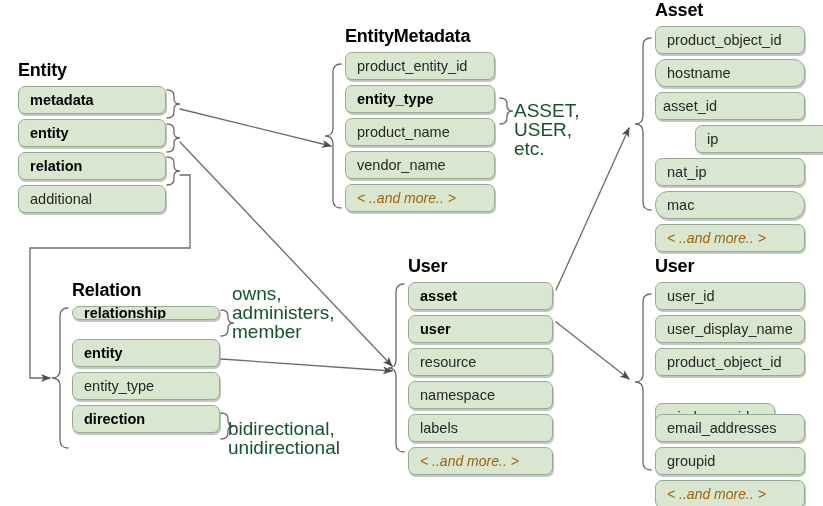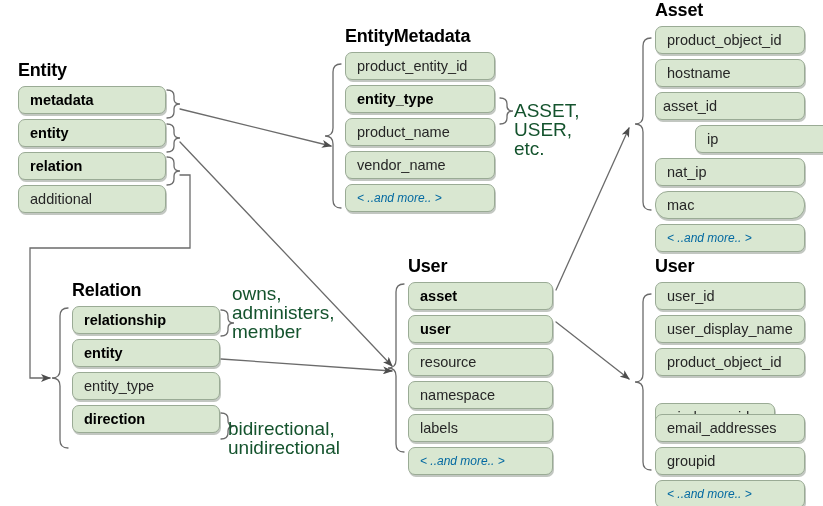--- a/index.html
+++ b/index.html
@@ -24,21 +24,21 @@
     border-radius:7px;
     box-shadow:1px 2px 0 rgba(120,130,118,.45);
     font-size:14.5px;
     color:#262626;
     display:flex;align-items:center;
     padding-left:11px;
     white-space:nowrap;
     overflow:hidden;
   }
   .row.bold{font-weight:bold;color:#000;}
-  .row.more{font-style:italic;color:#0369a1;font-size:12px;}
+  .row.more{font-style:italic;color:#a16207;font-size:14px;}
 
   .note{
     position:absolute;font-size:19px;color:#14532d;line-height:19px;
     white-space:pre;
   }
 </style>
 </head>
 <body>
 
 <div id="canvas">
@@ -99,21 +99,21 @@
         <div class="grp-title" style="left: 345px; top: 26px;">EntityMetadata</div>
         <div class="row" style="left: 345px; top: 52px; width: 150px; height: 28px;">product_entity_id</div>
         <div class="row bold" style="left: 345px; top: 85px; width: 150px; height: 28px;">entity_type</div>
         <div class="row" style="left: 345px; top: 118px; width: 150px; height: 28px;">product_name</div>
         <div class="row" style="left: 345px; top: 151px; width: 150px; height: 28px;">vendor_name</div>
         <div class="row more" style="left: 345px; top: 184px; width: 150px; height: 28px;">&lt; ..and more.. &gt;</div>
       </div>
       <div class="group" style="left: 0px; top: 0px;">
         <div class="grp-title" style="left: 655px; top: 0px;">Asset</div>
         <div class="row" style="left: 655px; top: 26px; width: 150px; height: 28px;">product_object_id</div>
-        <div class="row" style="left: 655px; top: 59px; width: 150px; height: 28px;">hostname</div>
+        <div class="row" style="left: 655px; top: 59px; width: 150px; height: 28px; border-radius: 11px;">hostname</div>
         <div class="row" style="left: 655px; top: 92px; width: 150px; height: 28px; padding-left: 7px;">asset_id</div>
         <div class="row" style="left: 655px; top: 125px; width: 150px; height: 28px; margin-left: 40px;">ip</div>
         <div class="row" style="left: 655px; top: 158px; width: 150px; height: 28px;">nat_ip</div>
         <div class="row" style="left: 655px; top: 191px; width: 150px; height: 28px; border-radius: 13px;">mac</div>
         <div class="row more" style="left: 655px; top: 224px; width: 150px; height: 28px;">&lt; ..and more.. &gt;</div>
       </div>
       <div class="group" style="left: 0px; top: 0px;">
         <div class="grp-title" style="left: 655px; top: 256px;">User</div>
         <div class="row" style="left: 655px; top: 282px; width: 150px; height: 28px;">user_id</div>
         <div class="row" style="left: 655px; top: 315px; width: 150px; height: 28px;">user_display_name</div>
@@ -127,21 +127,21 @@
         <div class="grp-title" style="left: 408px; top: 256px;">User</div>
         <div class="row bold" style="left: 408px; top: 282px; width: 145px; height: 28px;">asset</div>
         <div class="row bold" style="left: 408px; top: 315px; width: 145px; height: 28px;">user</div>
         <div class="row" style="left: 408px; top: 348px; width: 145px; height: 28px;">resource</div>
         <div class="row" style="left: 408px; top: 381px; width: 145px; height: 28px;">namespace</div>
         <div class="row" style="left: 408px; top: 414px; width: 145px; height: 28px;">labels</div>
         <div class="row more" style="left: 408px; top: 447px; width: 145px; height: 28px;">&lt; ..and more.. &gt;</div>
       </div>
       <div class="group" style="left: 0px; top: 0px;">
         <div class="grp-title" style="left: 72px; top: 280px;">Relation</div>
-        <div class="row bold" style="left: 72px; top: 306px; width: 148px; height: 28px;">relationship</div>
+        <div class="row bold" style="left: 72px; top: 306px; width: 148px; height: 14px;">relationship</div>
         <div class="row bold" style="left: 72px; top: 339px; width: 148px; height: 28px;">entity</div>
         <div class="row" style="left: 72px; top: 372px; width: 148px; height: 28px;">entity_type</div>
         <div class="row bold" style="left: 72px; top: 405px; width: 148px; height: 28px;">direction</div>
       </div>
     </div>
   <div id="notes">
       <div class="note" style="left: 514px; top: 101px;">ASSET,
 USER,
 etc.</div>
       <div class="note" style="left: 232px; top: 284px;">owns,

